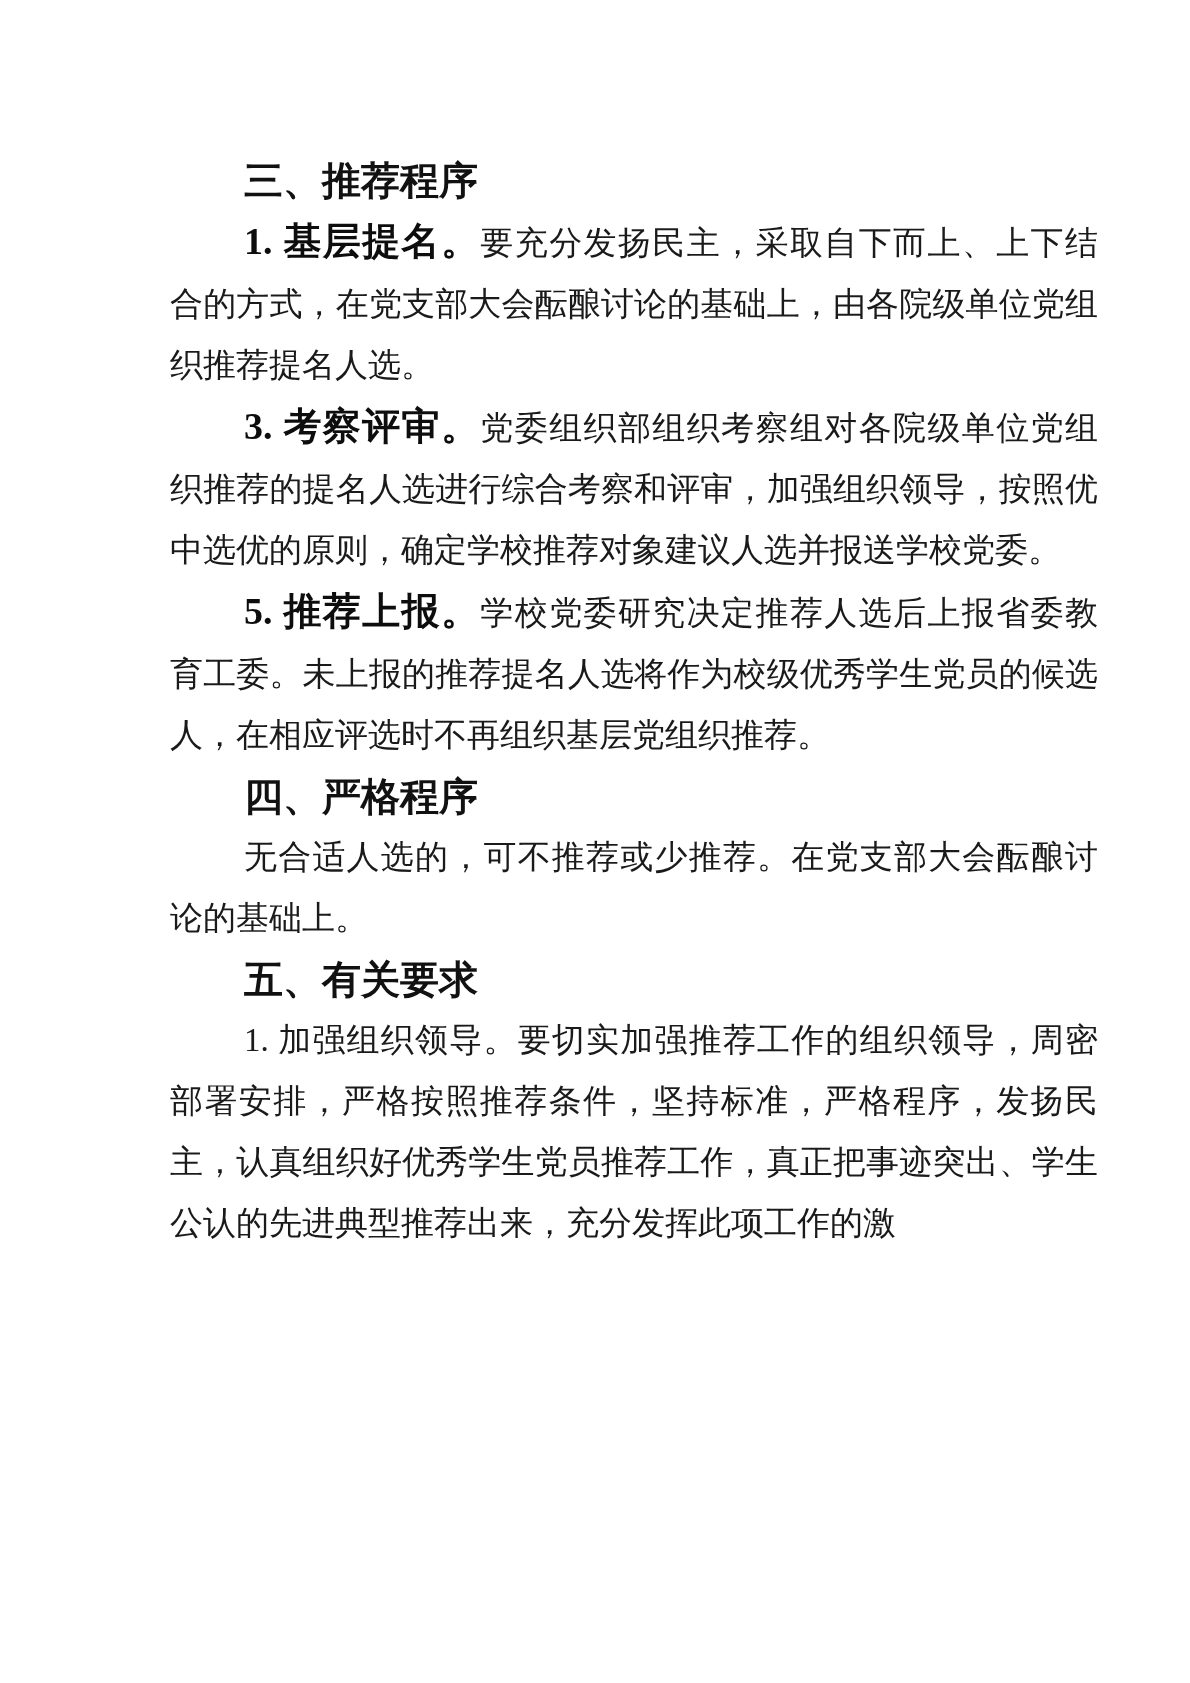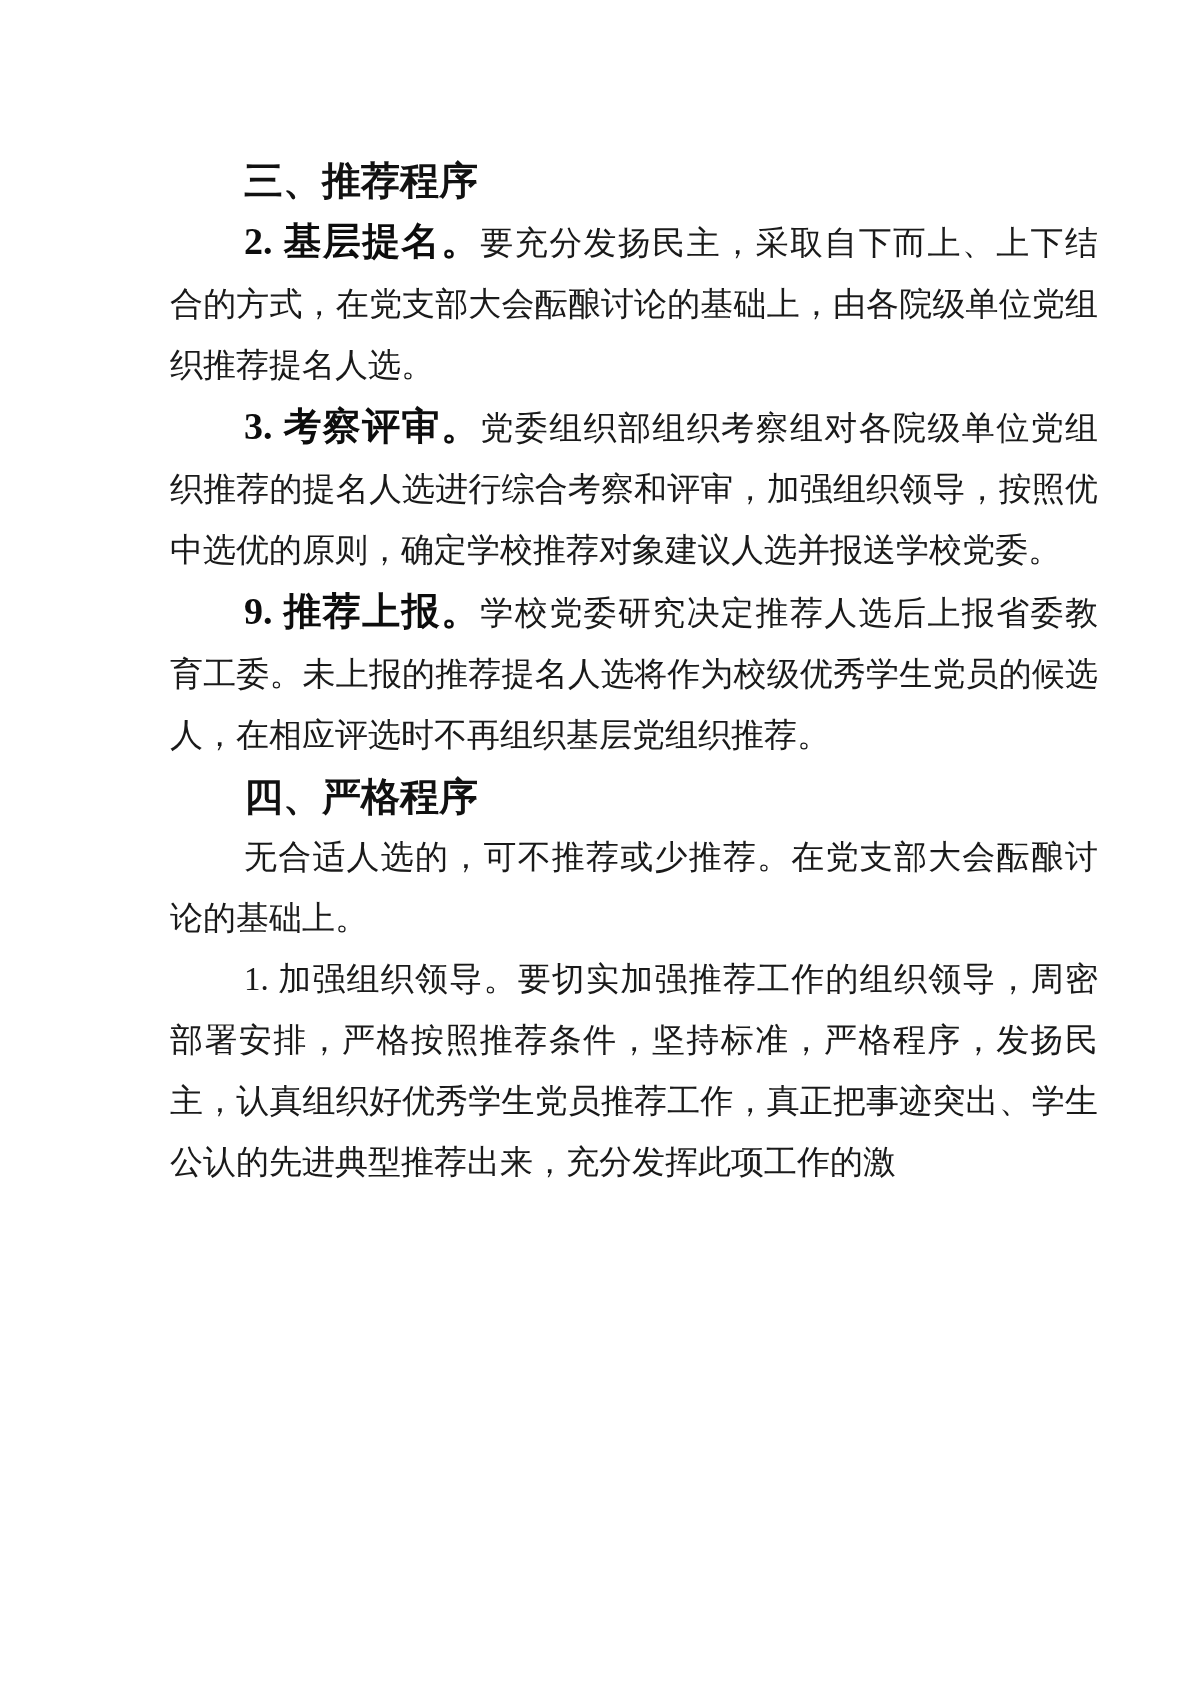--- a/index.html
+++ b/index.html
@@ -51,29 +51,30 @@
     font-family: "Liberation Serif", "DejaVu Serif", serif;
   }
 </style>
 </head>
 <body>
 
 <div class="page">
 
   <section>
     <h2 class="heading">三、推荐程序</h2>
-    <p class="para"><span class="lead">2. 基层提名。</span><span>要充分发扬民主，采取自下而上、上下结合的方式，在党支部大会酝酿讨论的基础上，由各院级单位党组织推荐提名人选。</span></p>
+    <p class="para"><span class="lead">1. 基层提名。</span><span>要充分发扬民主，采取自下而上、上下结合的方式，在党支部大会酝酿讨论的基础上，由各院级单位党组织推荐提名人选。</span></p>
     <p class="para"><span class="lead">3. 考察评审。</span><span>党委组织部组织考察组对各院级单位党组织推荐的提名人选进行综合考察和评审，加强组织领导，按照优中选优的原则，确定学校推荐对象建议人选并报送学校党委。</span></p>
-    <p class="para"><span class="lead">9. 推荐上报。</span><span>学校党委研究决定推荐人选后上报省委教育工委。未上报的推荐提名人选将作为校级优秀学生党员的候选人，在相应评选时不再组织基层党组织推荐。</span></p>
+    <p class="para"><span class="lead">5. 推荐上报。</span><span>学校党委研究决定推荐人选后上报省委教育工委。未上报的推荐提名人选将作为校级优秀学生党员的候选人，在相应评选时不再组织基层党组织推荐。</span></p>
   </section>
 
   <section>
     <h2 class="heading">四、严格程序</h2>
     <p class="para"><span>无合适人选的，可不推荐或少推荐。在党支部大会酝酿讨论的基础上。</span></p>
   </section>
 
   <section>
+    <h2 class="heading">五、有关要求</h2>
     <p class="para"><span>1. 加强组织领导。要切实加强推荐工作的组织领导，周密部署安排，严格按照推荐条件，坚持标准，严格程序，发扬民主，认真组织好优秀学生党员推荐工作，真正把事迹突出、学生公认的先进典型推荐出来，充分发挥此项工作的激</span></p>
   </section>
 
   <div class="page-number">— 3 —</div>
 
 </div>
 
 </body></html>

